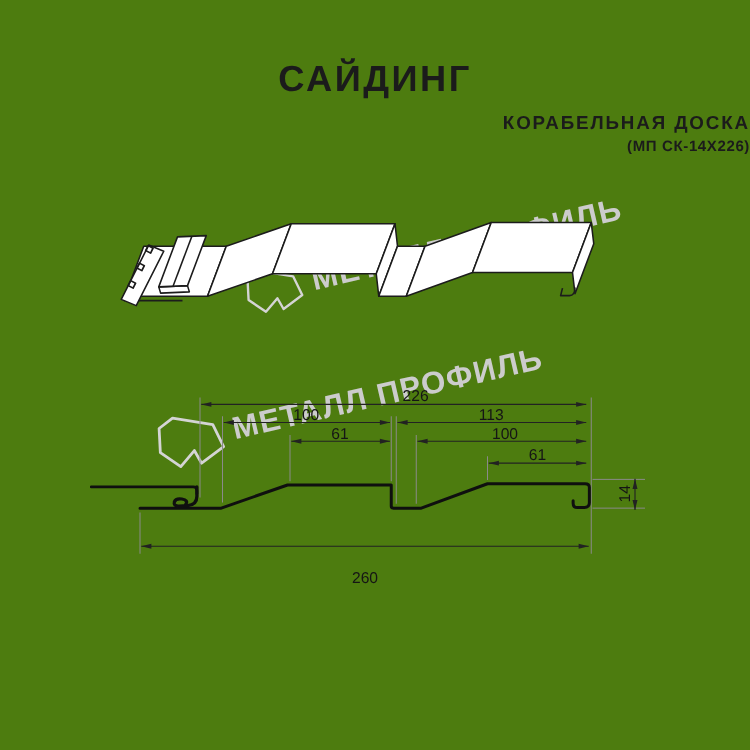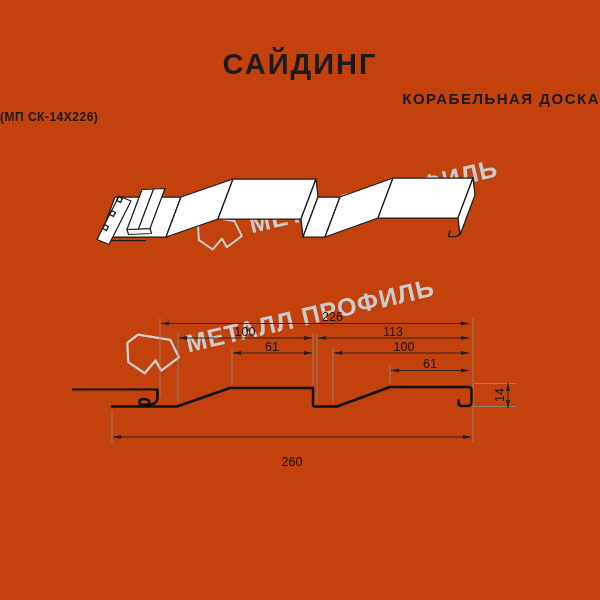--- a/index.html
+++ b/index.html
@@ -1,29 +1,29 @@
 <!DOCTYPE html>
 <html><head>
 <meta charset="utf-8">
 <style>
   html,body { margin:0; padding:0; background:#fff; }
   .page {
-    position:relative; width:600px; height:600px; background:#c2410c;
+    position:relative; width:600px; height:600px; background:#4d7c0f;
     font-family:"Liberation Sans", sans-serif; color:#1d1d1d; overflow:hidden;
   }
   .title {
     position:absolute; left:0; top:48px; width:600px; text-align:center;
     font-size:29px; font-weight:800; letter-spacing:2px; color:#1b1b1b;
   }
   .subtitle {
     position:absolute; left:0; top:90px; width:600px; text-align:right;
     font-size:15px; font-weight:700; letter-spacing:1.5px; color:#1b1b1b;
   }
   .model {
-    position:absolute; left:0; top:110px; width:600px; text-align:left;
+    position:absolute; left:0; top:110px; width:600px; text-align:right;
     font-size:12px; font-weight:700; letter-spacing:0.5px; color:#1b1b1b;
   }
   .footer-note {
     position:absolute; left:0; top:527px; width:600px; text-align:center;
     font-size:14px; font-weight:700; letter-spacing:0.5px; color:#1b1b1b;
   }
   .fig { position:absolute; }
   .wm {
     position:absolute; display:flex; align-items:center; gap:8px;
     font-weight:bold; transform-origin:left center; transform:rotate(-13deg);

